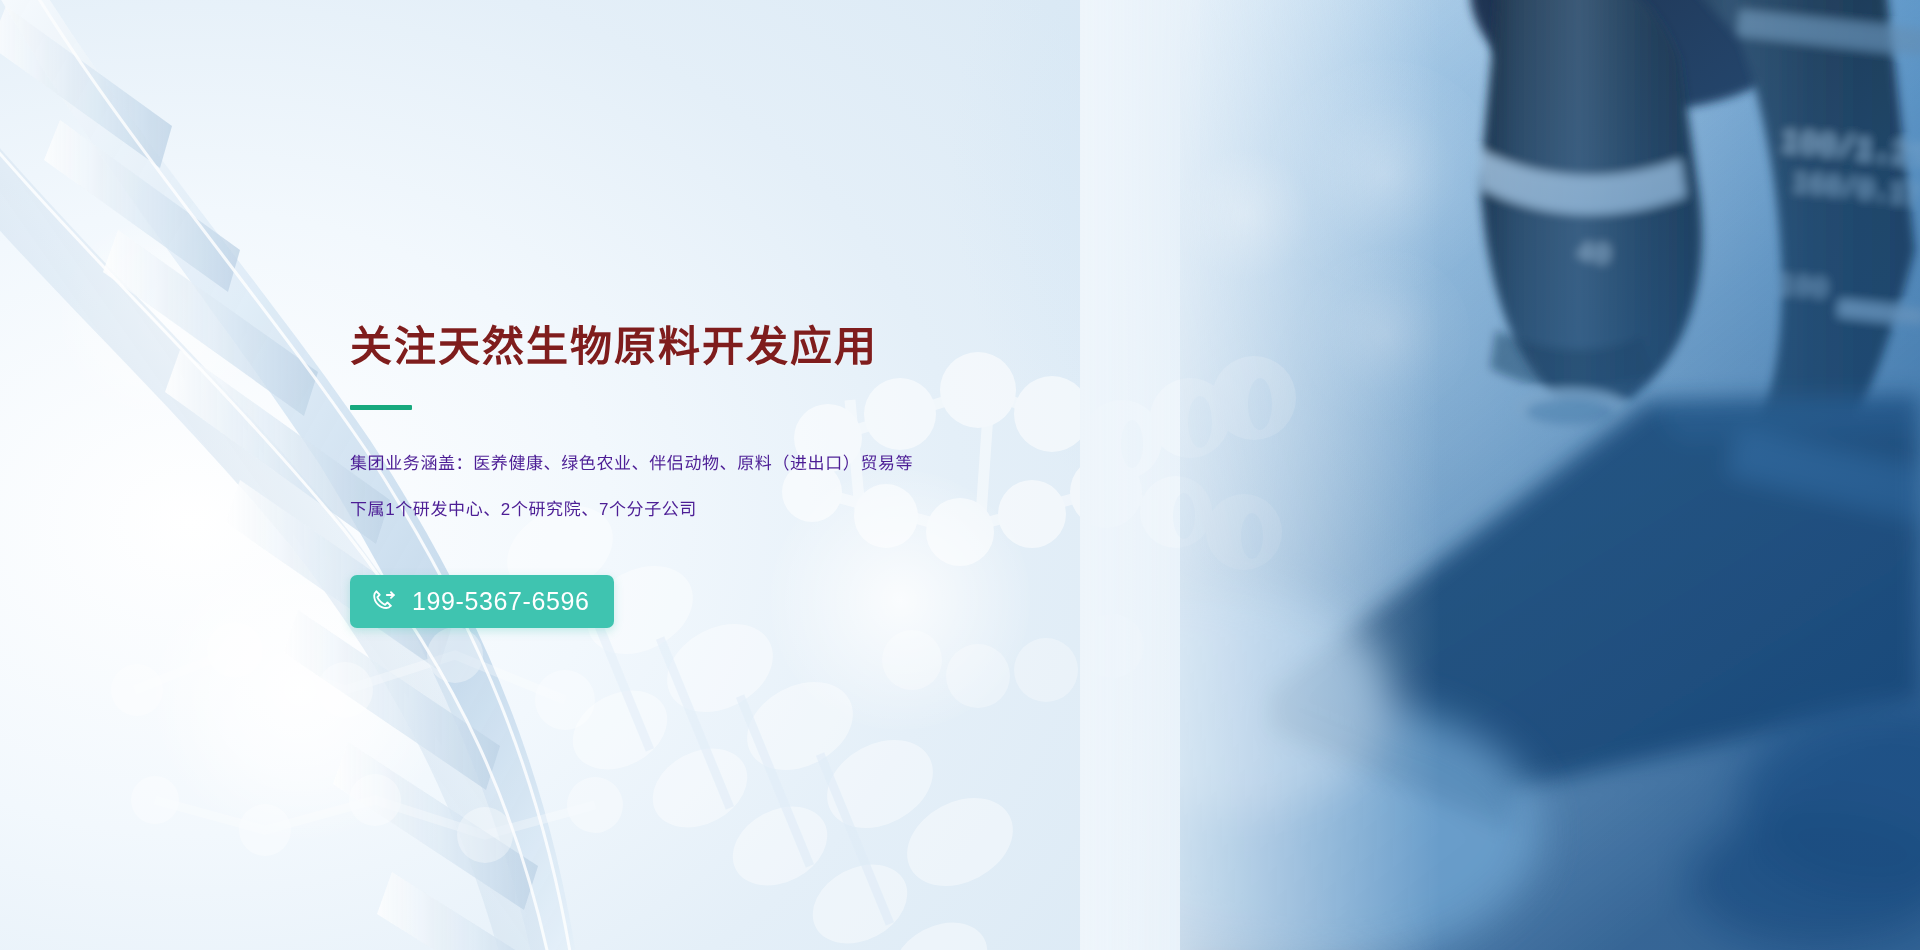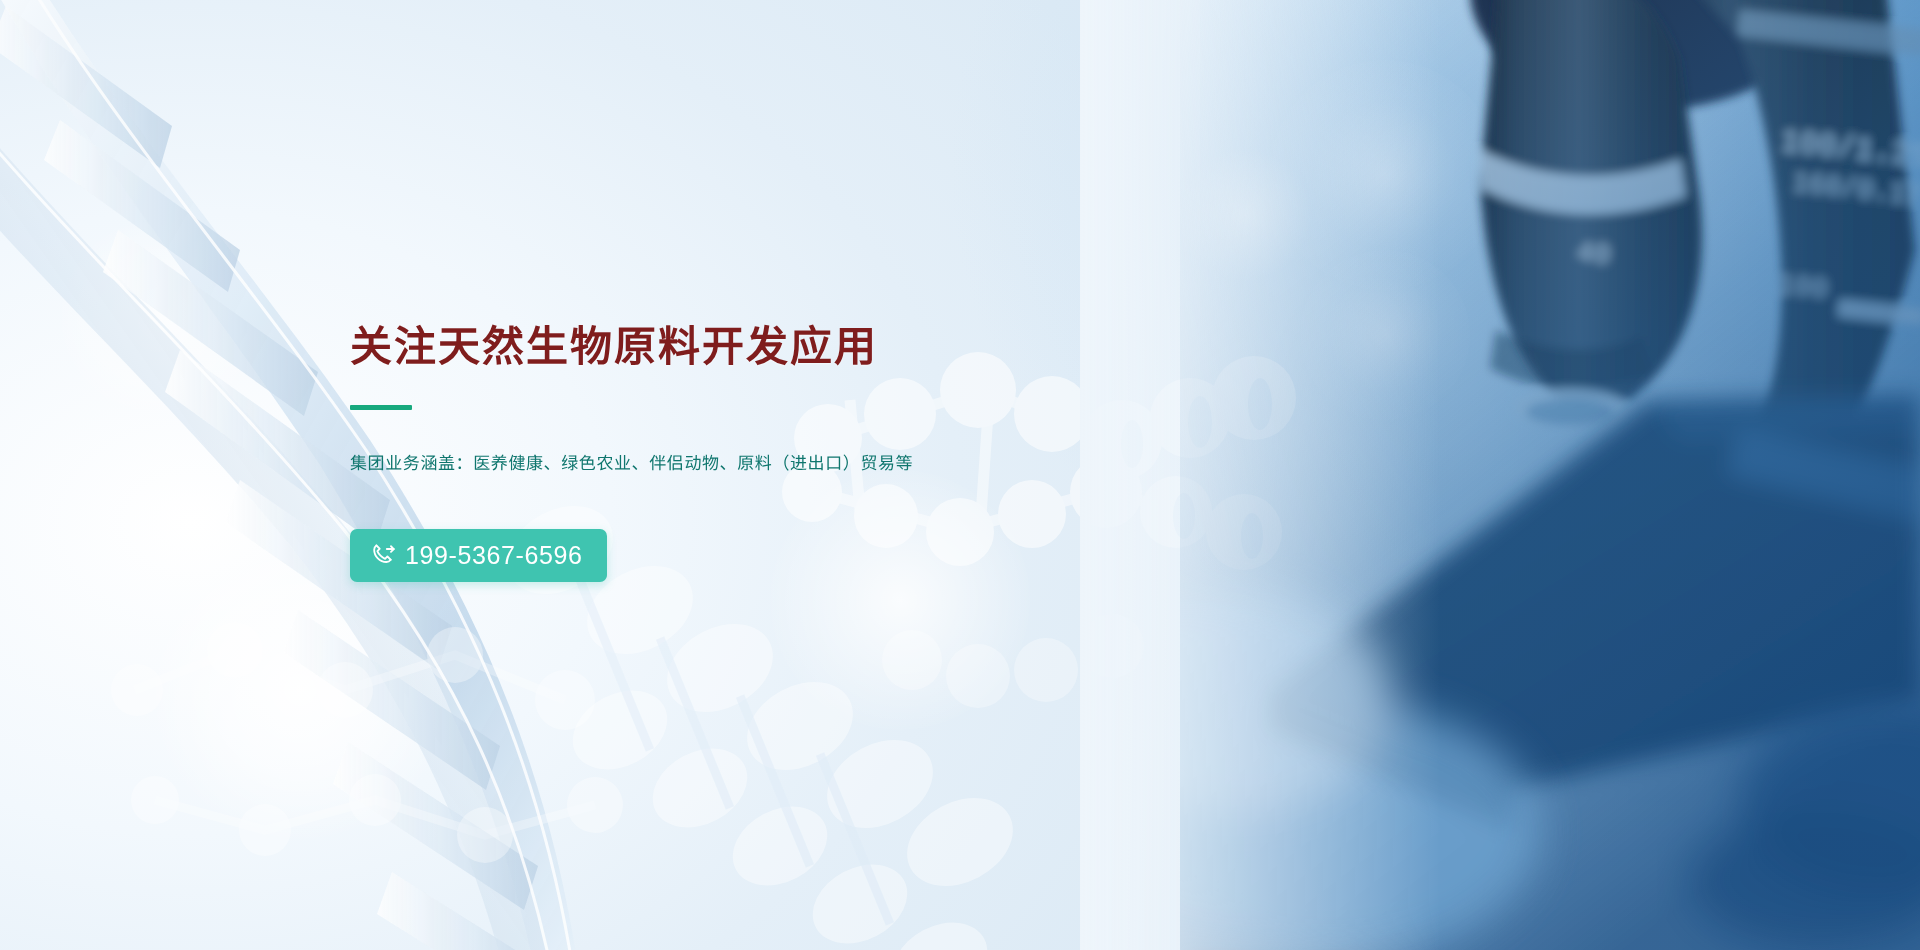--- a/index.html
+++ b/index.html
@@ -48,24 +48,24 @@
     margin:0;font-size:42px;line-height:1.18;font-weight:700;
     color:#7f1d1d;letter-spacing:2px;
     text-shadow:0 1px 2px rgba(255,255,255,.55);
     white-space:nowrap;
   }
   .divider{
     margin-top:33px;width:62px;height:5px;background:#17a97e;border-radius:1px;
   }
   .desc{margin-top:38px;}
   .desc p{
-    margin:0 0 14px 0;font-size:17px;line-height:1.9;color:#0f766e;letter-spacing:.6px;
+    margin:0 0 14px 0;font-size:17px;line-height:1.9;color:#4c1d95;letter-spacing:.6px;
   }
   .cta{
-    margin-top:35px;display:inline-flex;align-items:center;gap:7px;
+    margin-top:35px;display:inline-flex;align-items:center;gap:14px;
     background:#3fc4b0;border-radius:7px;padding:13px 25px 13px 21px;
     box-shadow:0 3px 10px rgba(63,196,176,.28);
     cursor:pointer;user-select:none;
   }
   .cta .phone-ico{width:27px;height:27px;display:block;flex:0 0 auto;}
   .cta .num{color:#ffffff;font-size:25px;font-weight:400;letter-spacing:.6px;line-height:1;}
 </style>
 </head>
 <body>
 
@@ -292,20 +292,21 @@
               background:linear-gradient(90deg,rgba(238,245,251,1) 0%,rgba(238,245,251,.55) 45%,rgba(238,245,251,0) 100%);"></div>
 
   <div class="content">
 
     <h1 class="headline">关注天然生物原料开发应用</h1>
 
     <div class="divider"></div>
 
     <div class="desc">
       <p>集团业务涵盖：医养健康、绿色农业、伴侣动物、原料（进出口）贸易等</p>
+      <p>下属1个研发中心、2个研究院、7个分子公司</p>
     </div>
 
     <div class="cta">
       <svg class="phone-ico" viewBox="0 0 28 28" fill="none" stroke="#ffffff" stroke-width="1.9" stroke-linecap="round" stroke-linejoin="round">
         <path d="M5.6,3.6 C4.2,4.6 3.3,6.2 3.3,8.0 C3.3,14.9 9.1,20.7 16.0,20.7 C17.8,20.7 19.4,19.8 20.4,18.4"></path>
         <path d="M5.6,3.6 L9.0,7.0 L6.6,9.4 C7.7,12.4 11.6,16.3 14.6,17.4 L17.0,15.0 L20.4,18.4"></path>
         <path d="M16.4,7.3 L23.6,7.3"></path>
         <path d="M20.7,4.4 L23.6,7.3 L20.7,10.2"></path>
       </svg>
       <span class="num">199-5367-6596</span>

